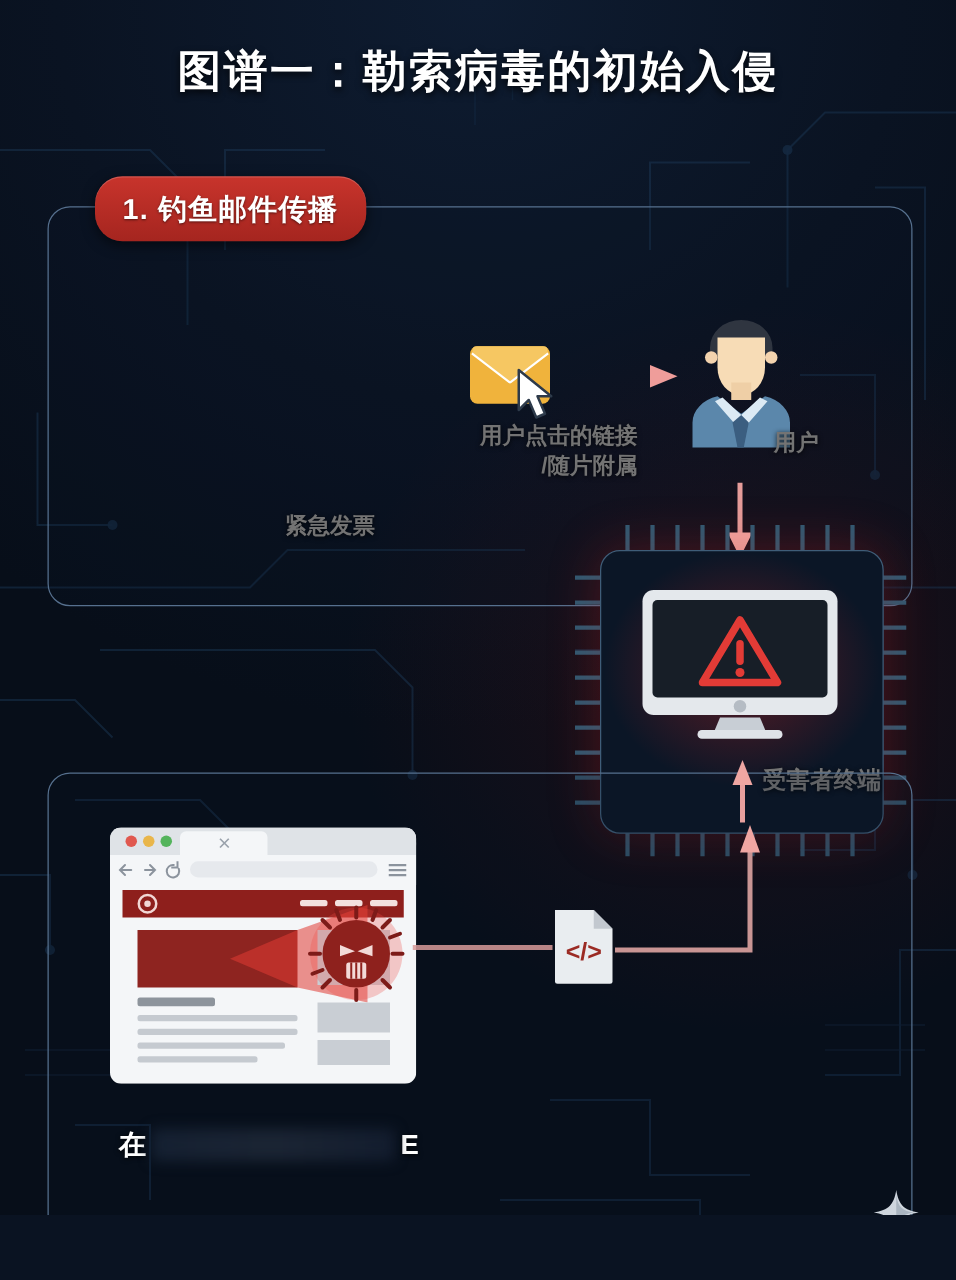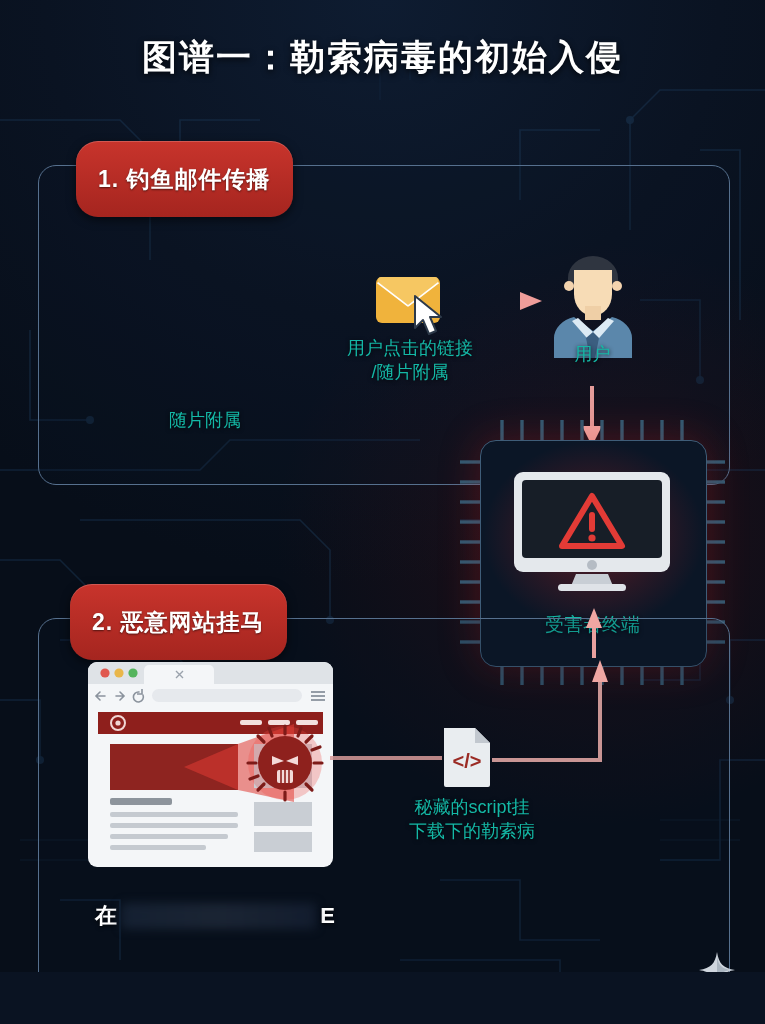--- a/index.html
+++ b/index.html
@@ -35,37 +35,37 @@
     border:1.6px solid #56708e;
     border-radius:18px;
     background:rgba(12,22,38,.18);
   }
   #panel1{left:38px;top:165px;width:690px;height:318px;}
   #panel2{left:38px;top:618px;width:690px;height:375px;}
 
   
   .badge{
     position:absolute;
-    height:44px;padding:16px 22px;
+    height:44px;padding:4px 22px;
     display:flex;align-items:center;justify-content:center;
     border-radius:22px;
     background:linear-gradient(180deg,#c8342c 0%,#a5251f 100%);
     box-shadow:0 3px 10px rgba(0,0,0,.55), inset 0 1px 0 rgba(255,255,255,.18);
     font-size:23px;font-weight:bold;letter-spacing:1px;
     white-space:nowrap;
     color:#fff;
     text-shadow:0 1px 2px rgba(0,0,0,.55);
   }
   #badge1{left:76px;top:141px;}
   #badge2{left:70px;top:584px;}
 
   
   .label{
-    position:absolute;text-align:center;color:#14b8a6;
-    font-size:18px;font-weight:normal;line-height:1.35;
+    position:absolute;text-align:right;color:#737373;
+    font-size:18px;font-weight:bold;line-height:1.35;
     text-shadow:0 1px 4px rgba(0,0,0,.85);
     white-space:pre-line;
   }
 
   
   #mailWrap{position:absolute;left:110px;top:215px;width:190px;height:185px;}
 
   
   #miniMail{position:absolute;left:375px;top:276px;width:66px;height:48px;}
 
@@ -160,21 +160,21 @@
       <path d="M380 40 V100"></path>
         <path d="M410 40 V80"></path>
     </g>
   </svg>
 
   <div class="title">图谱一：勒索病毒的初始入侵</div>
 
   <div class="panel" id="panel1"></div>
   <div class="badge" id="badge1">1. 钓鱼邮件传播</div>
 
-  <div class="label" style="left:110px;top:408px;width:190px">随片附属</div>
+  <div class="label" style="left:110px;top:408px;width:190px">紧急发票</div>
 
   <svg class="conn" style="left:296px;top:288px" width="250" height="26" viewBox="0 0 250 26">
     <defs>
       <linearGradient id="cg1" x1="0" y1="0" x2="1" y2="0">
         <stop offset="0%" stop-color="#c98f90" stop-opacity="0.55"></stop>
         <stop offset="100%" stop-color="#f0a8a4"></stop>
       </linearGradient>
     </defs>
     <line x1="0" y1="13" x2="228" y2="13" stroke="url(#cg1)" stroke-width="4"></line>
     <path d="M224 4 L246 13 L224 22 Z" fill="#ef9d9a"></path>
@@ -283,21 +283,20 @@
       <g>
         <path d="M80 26 L110 76 H50 Z" fill="none" stroke="#e23b36" stroke-width="6" stroke-linejoin="round"></path>
         <rect x="77" y="42" width="6" height="20" rx="3" fill="#e23b36"></rect>
         <circle cx="80" cy="68" r="3.6" fill="#e23b36"></circle>
       </g>
     </svg>
     <div class="label" style="left:0;top:172px;width:225px;font-size:19px">受害者终端</div>
   </div>
 
   <div class="panel" id="panel2"></div>
-  <div class="badge" id="badge2">2. 恶意网站挂马</div>
 
   <div id="browser">
     <svg width="245" height="205" viewBox="0 0 245 205">
       <rect x="0" y="0" width="245" height="205" rx="9" fill="#f4f6f8"></rect>
 
       <rect x="0" y="0" width="245" height="22" rx="9" fill="#dfe3e7"></rect>
       <rect x="0" y="12" width="245" height="10" fill="#dfe3e7"></rect>
       <circle cx="17" cy="11" r="4.6" fill="#e0584f"></circle>
       <circle cx="31" cy="11" r="4.6" fill="#e9b64a"></circle>
       <circle cx="45" cy="11" r="4.6" fill="#54b45c"></circle>
@@ -390,21 +389,19 @@
     </svg>
   </div>
 
   <svg class="conn" style="left:488px;top:608px" width="130" height="160" viewBox="0 0 130 160">
     <path d="M4 152 H112 V70" stroke="#c99594" stroke-width="4" fill="none"></path>
     <path d="M104 74 L112 52 L120 74 Z" fill="#efa6a2"></path>
     <line x1="106" y1="16" x2="106" y2="50" stroke="#e8a09e" stroke-width="4"></line>
     <path d="M98 20 L106 0 L114 20 Z" fill="#efa6a2"></path>
   </svg>
 
-  <div class="label" style="left:372px;top:795px;width:200px">秘藏的script挂
-下载下的勒索病</div>
 
   <svg class="sparkle" viewBox="0 0 36 36">
     <path d="M18 0 C20 12 24 16 36 18 C24 20 20 24 18 36 C16 24 12 20 0 18 C12 16 16 12 18 0 Z" fill="#cfd6de"></path>
     <path d="M18 4 C19.4 13.5 22.5 16.6 32 18 C22.5 19.4 19.4 22.5 18 32 Z" fill="#9aa6b4" opacity="0.7"></path>
   </svg>
 
 </div>
 
 </body></html>

